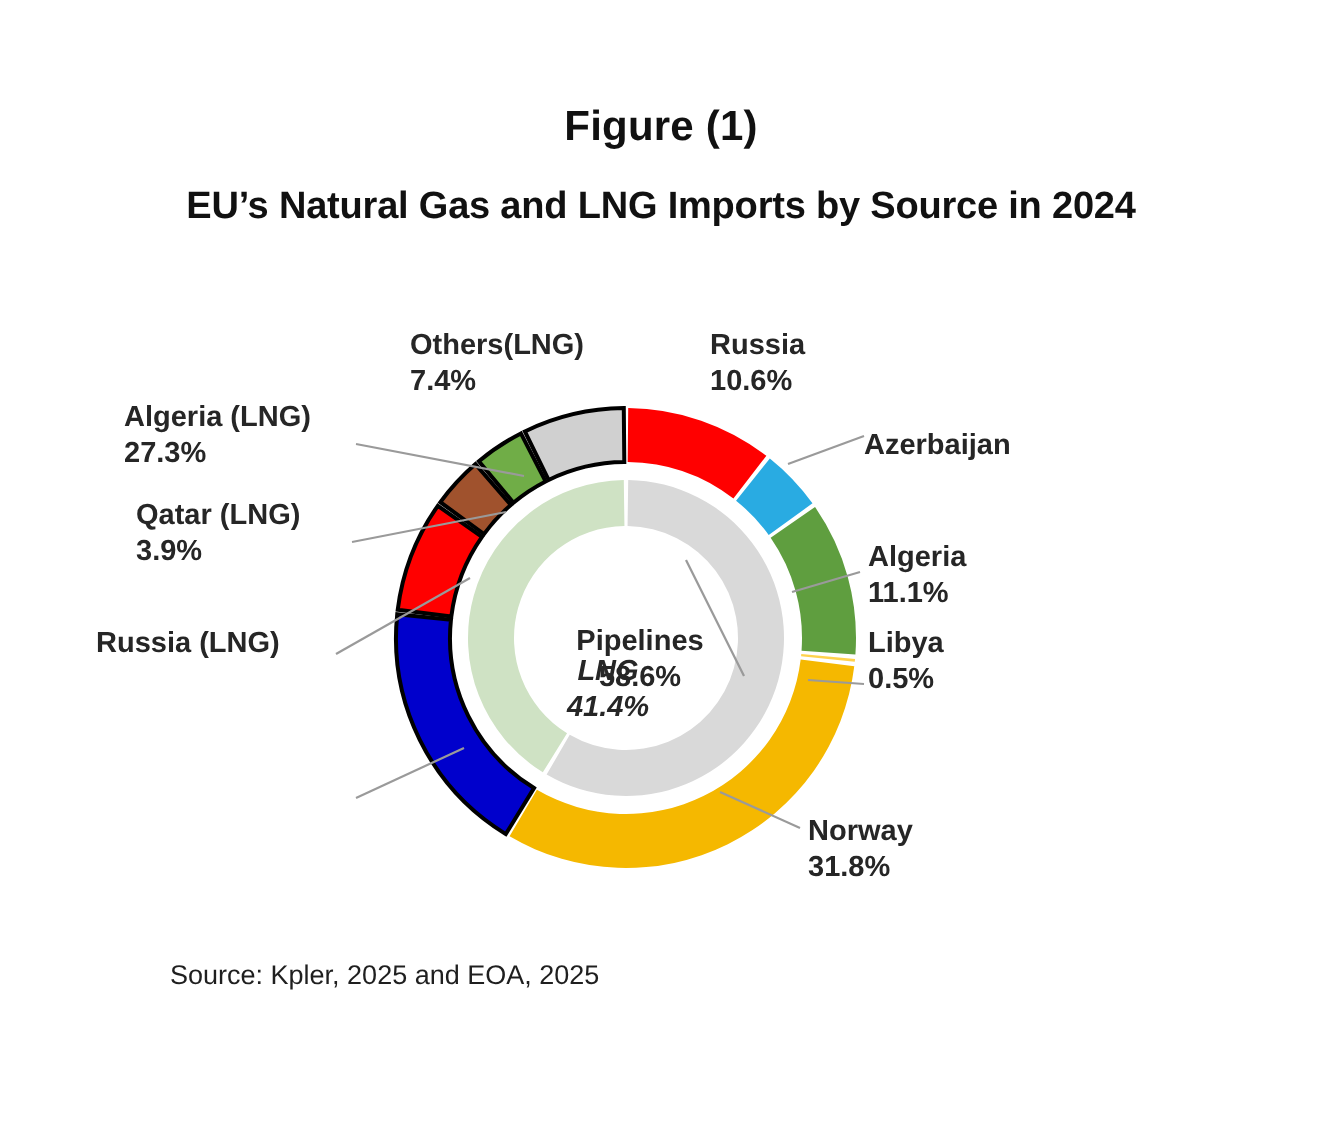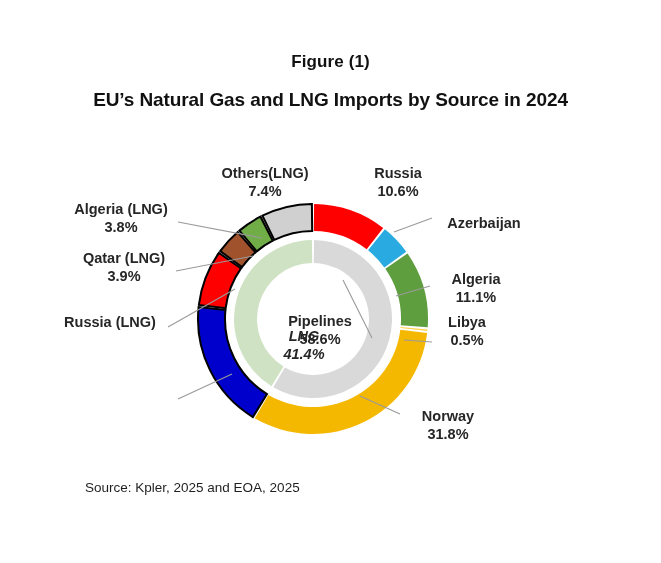--- a/index.html
+++ b/index.html
@@ -4,29 +4,29 @@
 <style>
   html,body{margin:0;padding:0;}
   body{
     width:661px;height:563px;background:#ffffff;
     font-family:"Liberation Sans", sans-serif;
     color:#1a1a1a;overflow:hidden;position:relative;
   }
   #figure-root{position:absolute;inset:0;}
 
   .title-block{position:absolute;top:52px;left:0;width:661px;text-align:center;}
-  .fig-num{font-size:17px;font-weight:bold;letter-spacing:.1px;color:#111;}
+  .fig-num{font-size:21px;font-weight:bold;letter-spacing:.1px;color:#111;}
   .fig-title{font-size:19px;font-weight:bold;margin-top:17px;color:#111;letter-spacing:-.1px;}
 
   .chart-area{position:absolute;left:0;top:0;width:661px;height:563px;}
   svg.donut{position:absolute;left:0;top:0;width:661px;height:563px;overflow:visible;}
 
   .lbl{position:absolute;font-size:14.5px;font-weight:bold;color:#262626;line-height:1.22;white-space:nowrap;}
   .lbl .v{display:block;}
-  .lbl.ctr{text-align:center;}
+  .lbl.ctr{}
 
   .inner-lbl{position:absolute;font-size:14.5px;font-weight:bold;color:#262626;line-height:1.25;text-align:center;white-space:nowrap;}
 
   .source{position:absolute;left:85px;top:480px;font-size:13.5px;color:#1f1f1f;font-weight:normal;}
 </style>
 </head>
 <body>
 
 <div id="figure-root">
 
@@ -66,21 +66,21 @@
       </g>
     </svg>
 
     <div class="lbl ctr" style="left:205px;top:165px;width:120px;">
       <span>Others(LNG)</span>
       <span class="v">7.4%</span>
     </div>
 
     <div class="lbl ctr" style="left:62px;top:201px;width:118px;">
       <span>Algeria  (LNG)</span>
-      <span class="v">3.8%</span>
+      <span class="v">27.3%</span>
     </div>
 
     <div class="lbl ctr" style="left:68px;top:250px;width:112px;">
       <span>Qatar (LNG)</span>
       <span class="v">3.9%</span>
     </div>
 
     <div class="lbl ctr" style="left:48px;top:314px;width:124px;">
       <span>Russia (LNG)</span>
     </div>

